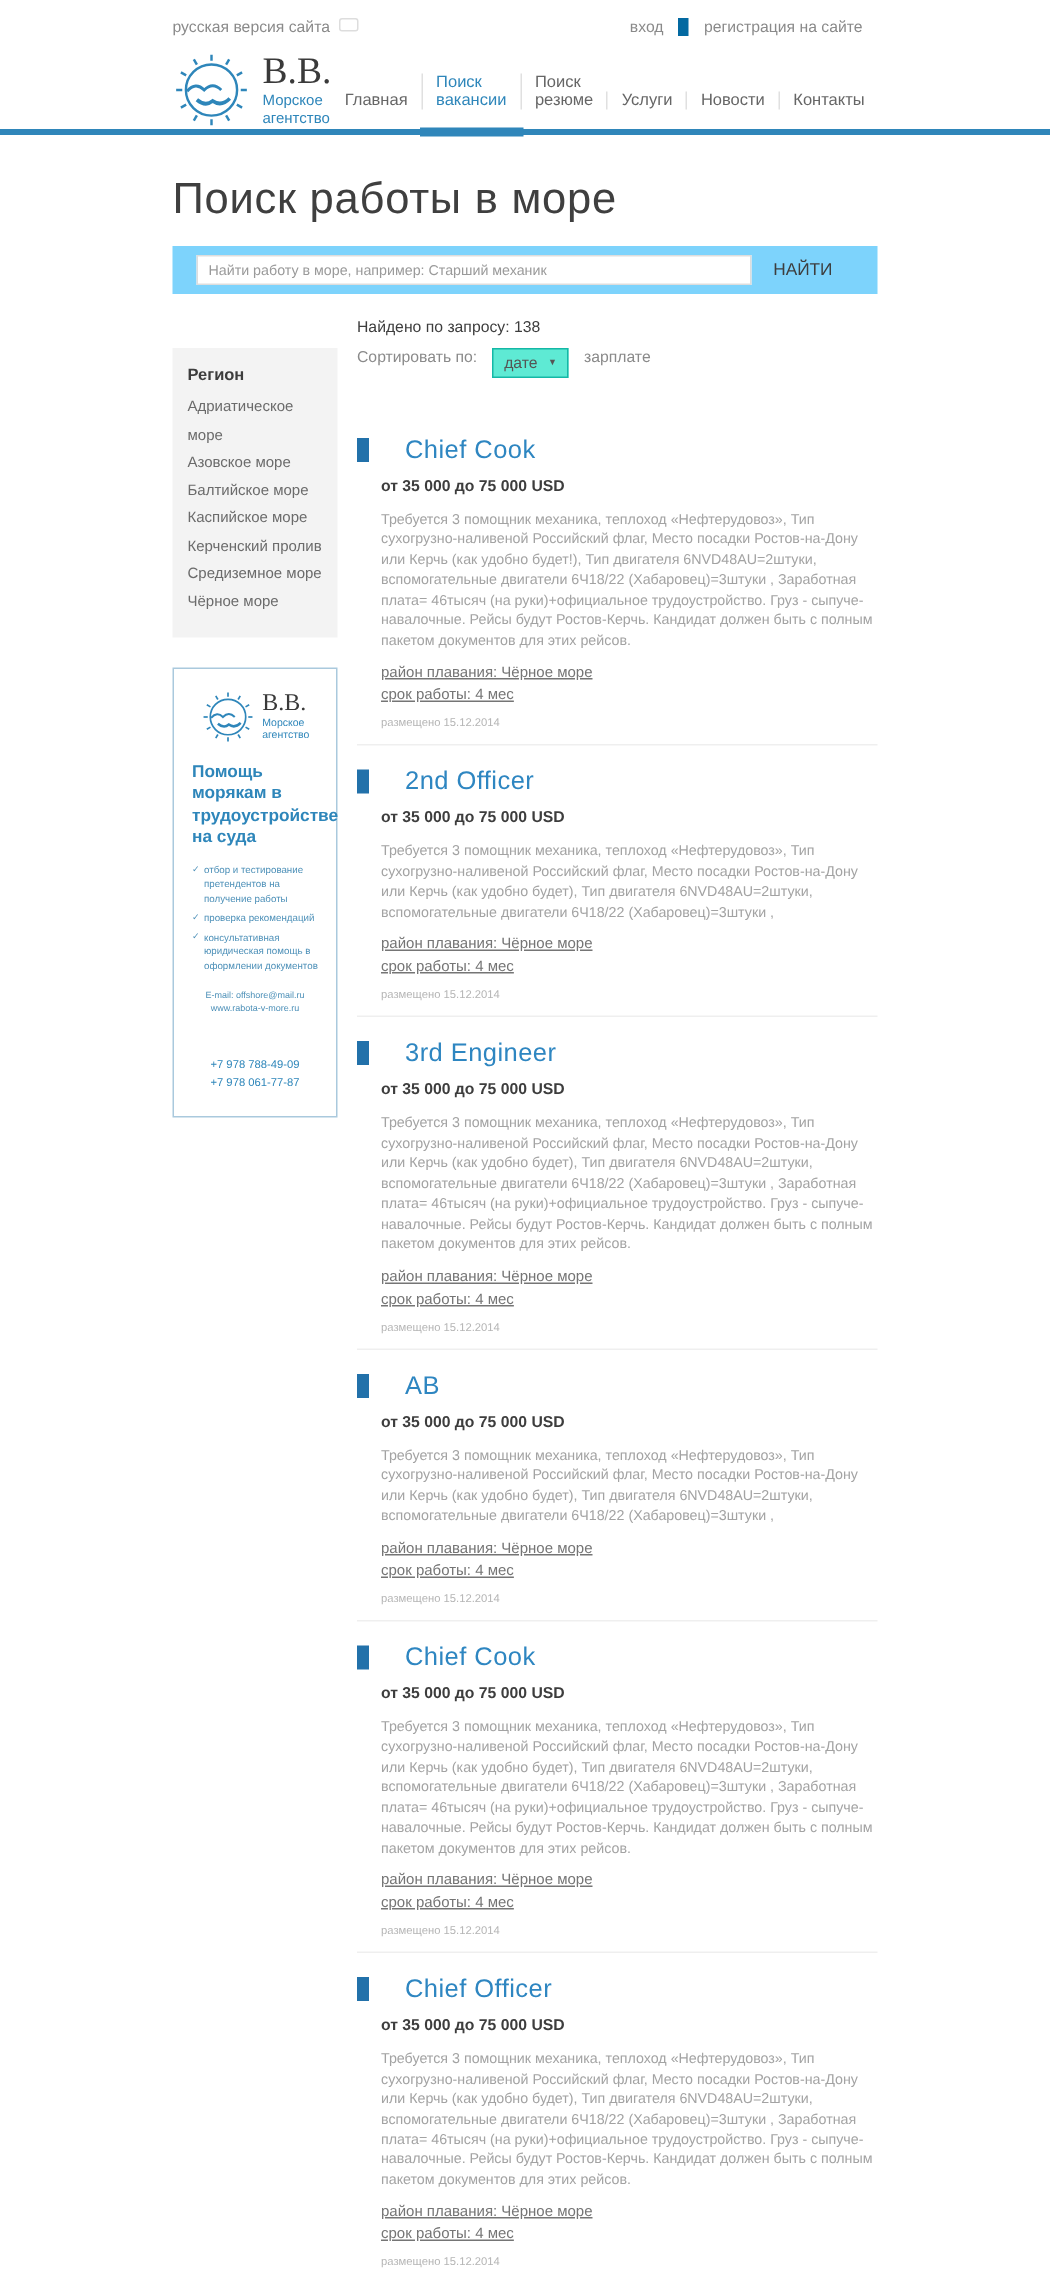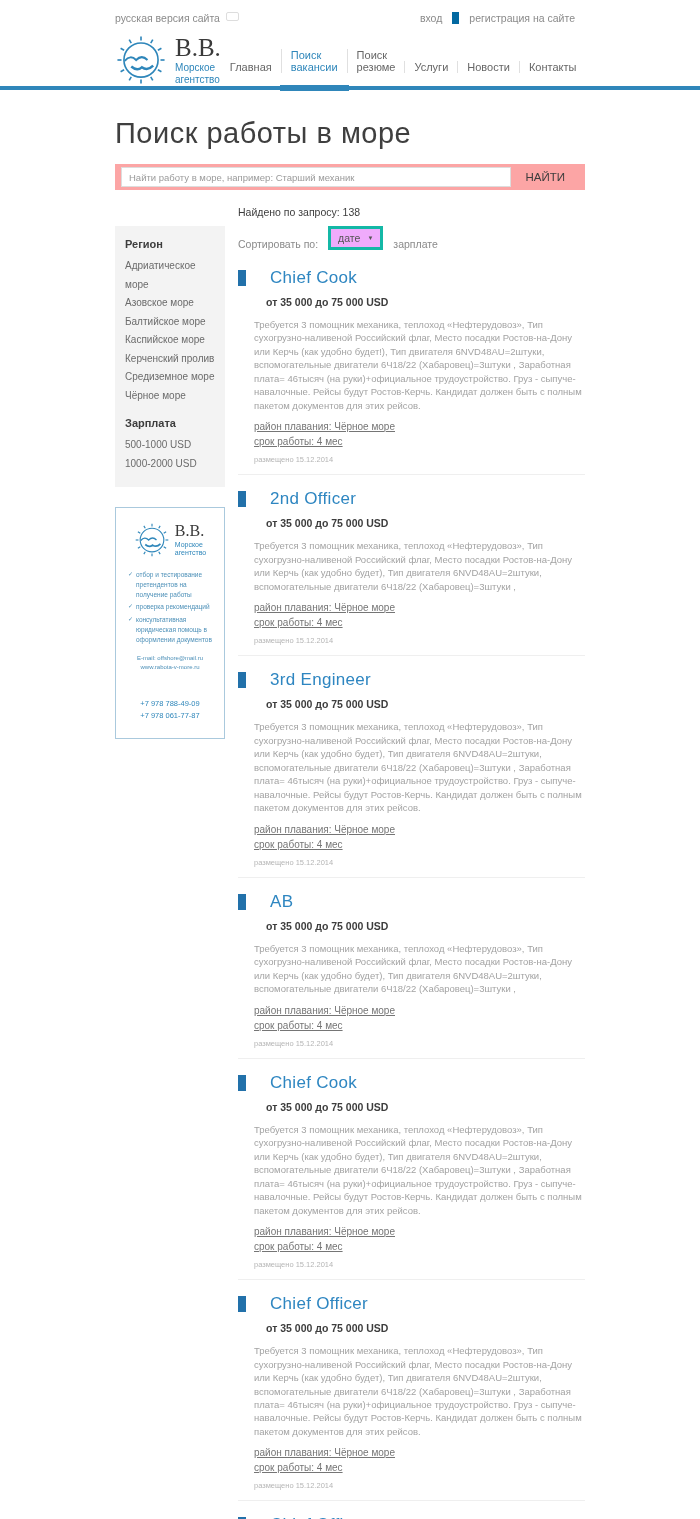--- a/index.html
+++ b/index.html
@@ -24,21 +24,21 @@
   .logo-sub { font-size:10px; color:#2e86ba; line-height:1.15; margin-top:2px; }
   .nav { display:flex; align-items:flex-end; font-size:11px; padding-bottom:13px; }
   .nav a { color:#666; padding:0 9px; position:relative; }
   .nav a + a { border-left:1px solid #e0e0e0; }
   .nav a.active { color:#2e86ba; }
   .nav a.active::after { content:""; position:absolute; left:-2px; right:-2px; bottom:-18px; height:6px; background:#2f86ba; }
   .blue-line { height:4px; background:#2f86ba; width:700px; }
 
   
   h1 { font-size:29px; font-weight:300; color:#3f3f3f; margin:27px 0 14px; letter-spacing:.5px; }
-  .search-bar { background:#fca5a5; display:flex; align-items:center; height:26px; padding:6px; }
+  .search-bar { background:#7dd3fc; display:flex; align-items:center; height:26px; padding:16px; }
   .search-bar input { flex:1; height:20px; border:1px solid #ddd; padding:0 7px; font-size:9.5px; color:#555; font-family:"Liberation Sans", sans-serif; outline:none; }
   .search-bar input::placeholder { color:#9a9a9a; }
   .search-btn { background:none; border:none; font-size:11.5px; color:#3d3d3d; padding:0 14px; cursor:pointer; font-family:"Liberation Sans", sans-serif; }
 
   .results-line { margin:16px 0 0 123px; font-size:10.5px; color:#3d3d3d; }
 
   .columns { display:flex; margin-top:8px; align-items:flex-start; }
   .side { width:110px; margin-right:13px; flex-shrink:0; }
   .main { width:347px; }
 
@@ -55,32 +55,32 @@
   .ad-logo-name { font-family:"Liberation Serif", serif; font-size:16px; color:#3a3a3a; line-height:1; text-align:left; }
   .ad-logo-sub { font-size:7px; color:#2e86ba; line-height:1.2; margin-top:2px; text-align:left; }
   .ad-head { color:#2e86ba; font-weight:bold; font-size:11.5px; line-height:1.25; text-align:left; padding:0 4px; margin-bottom:10px; }
   .ad-bullets { text-align:left; padding:0 4px; }
   .ad-bullets div { font-size:6.5px; color:#4d90b8; line-height:1.5; margin-bottom:3px; padding-left:8px; position:relative; }
   .ad-bullets div::before { content:"✓"; position:absolute; left:0; top:0; font-size:6px; color:#4d90b8; }
   .ad-contacts { font-size:6px; color:#4d90b8; margin-top:10px; line-height:1.5; }
   .ad-phones { font-size:7.5px; font-weight:normal; color:#2e86ba; margin-top:26px; line-height:1.6; }
 
   
-  .sort-row { display:flex; align-items:flex-end; font-size:10.5px; color:#8a8a8a; margin-bottom:4px; }
-  .sort-select { border:3px solid #14b8a6; padding:3px 7px; margin:0 10px; color:#555; display:flex; align-items:center; gap:7px; cursor:pointer; background:#f0abfc; }
+  .sort-row { display:flex; align-items:flex-start; font-size:10.5px; color:#8a8a8a; margin-bottom:24px; }
+  .sort-select { border:1px solid #14b8a6; padding:3px 7px; margin:0 10px; color:#555; display:flex; align-items:center; gap:7px; cursor:pointer; background:#5eead4; }
   .sort-select .caret { font-size:6px; color:#555; }
   .sort-alt { color:#8a8a8a; cursor:pointer; }
 
   
   .job { padding:14px 0 10px; border-bottom:1px solid #efefef; }
   .job:last-of-type { border-bottom:none; }
   .job-title-row { display:flex; align-items:center; gap:24px; margin-bottom:8px; }
   .job-marker { width:8px; height:16px; background:#2271aa; flex-shrink:0; }
   .job-title { font-size:17px; font-weight:300; color:#2e86c1; letter-spacing:.3px; }
-  .job-salary { font-size:10.5px; font-weight:bold; color:#3d3d3d; margin:0 0 10px 28px; }
+  .job-salary { font-size:10.5px; font-weight:bold; color:#3d3d3d; margin:0 0 10px 16px; }
   .job-desc { font-size:9.5px; color:#a3a3a3; line-height:1.42; margin:0 0 7px 16px; }
   .job-meta { font-size:10px; color:#757575; line-height:1.5; margin-left:16px;text-decoration:underline; }
   .job-posted { font-size:7.5px; color:#b5b5b5; margin:6px 0 0 16px; }
 </style>
 </head>
 <body>
 
 <div class="container">
   <div class="topbar">
     <div class="topbar-left">
@@ -153,27 +153,20 @@
         <div class="filter-sec">
           <div class="filter-title">Регион</div>
           <div>
               <a href="#">Адриатическое море</a>
               <a href="#">Азовское море</a>
               <a href="#">Балтийское море</a>
               <a href="#">Каспийское море</a>
               <a href="#">Керченский пролив</a>
               <a href="#">Средиземное море</a>
               <a href="#">Чёрное море</a>
-            </div>
-        </div>
-        <div class="filter-sec">
-          <div class="filter-title">Зарплата</div>
-          <div>
-              <a href="#">500-1000 USD</a>
-              <a href="#">1000-2000 USD</a>
             </div>
         </div>
       </div>
 
       <div class="ad">
         <div class="ad-logo">
           <svg viewBox="0 0 64 64">
             <g stroke="currentColor" stroke-width="2" fill="none">
               <circle cx="32" cy="32" r="21"></circle>
               <g>
@@ -195,20 +188,21 @@
             <path d="M20 40 q7 6 13 1 q7 5 14 -2" stroke="currentColor" stroke-width="3" fill="none"></path>
           </svg>
           <span>
             <div class="ad-logo-name">В.В.</div>
             <div class="ad-logo-sub">
               <div>Морское</div>
               <div>агентство</div>
             </div>
           </span>
         </div>
+        <div class="ad-head">Помощь морякам в трудоустройстве на суда</div>
         <div class="ad-bullets">
             <div>отбор и тестирование претендентов на получение работы</div>
             <div>проверка рекомендаций</div>
             <div>консультативная юридическая помощь в оформлении документов</div>
           </div>
         <div class="ad-contacts">
           <div>E-mail: offshore@mail.ru</div>
           <div>www.rabota-v-more.ru</div>
         </div>
         <div class="ad-phones">

